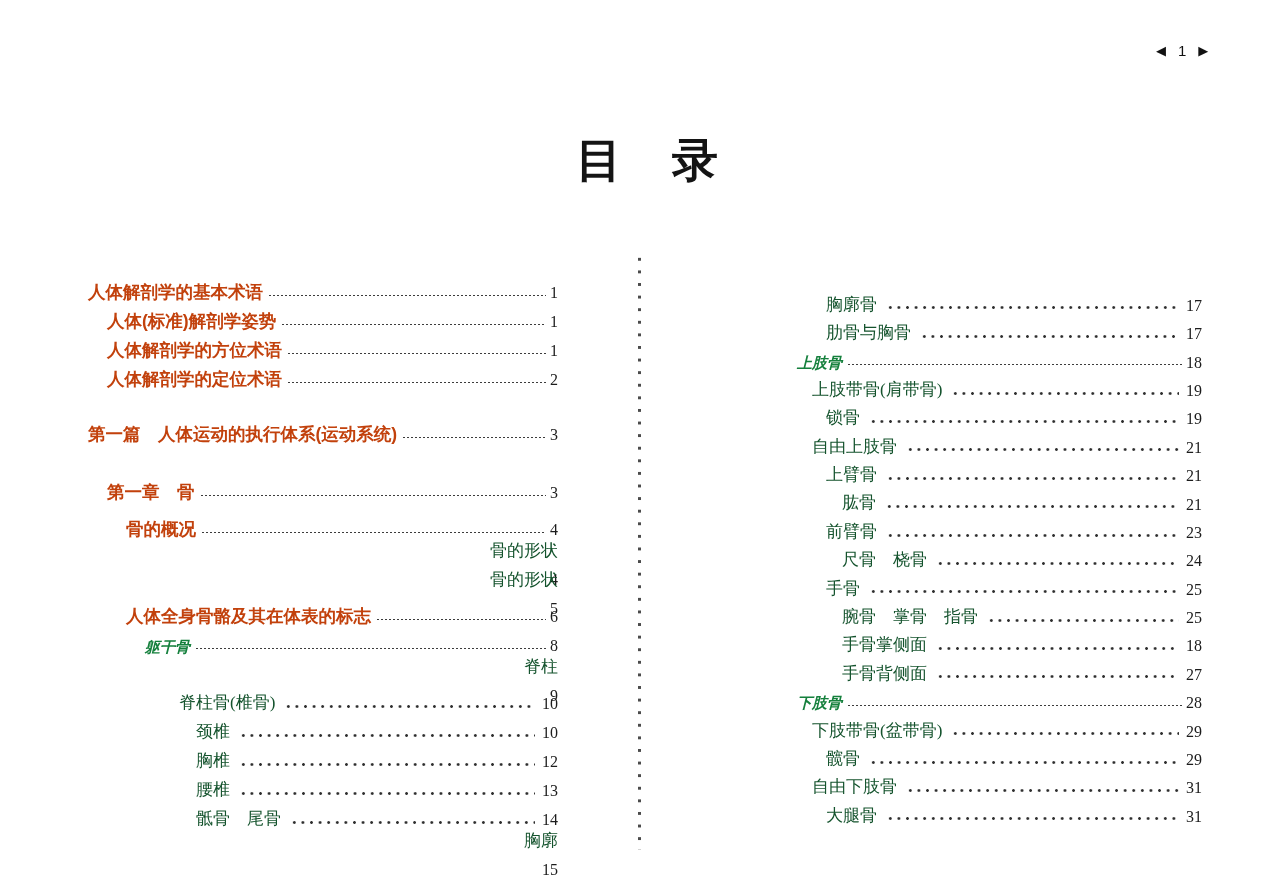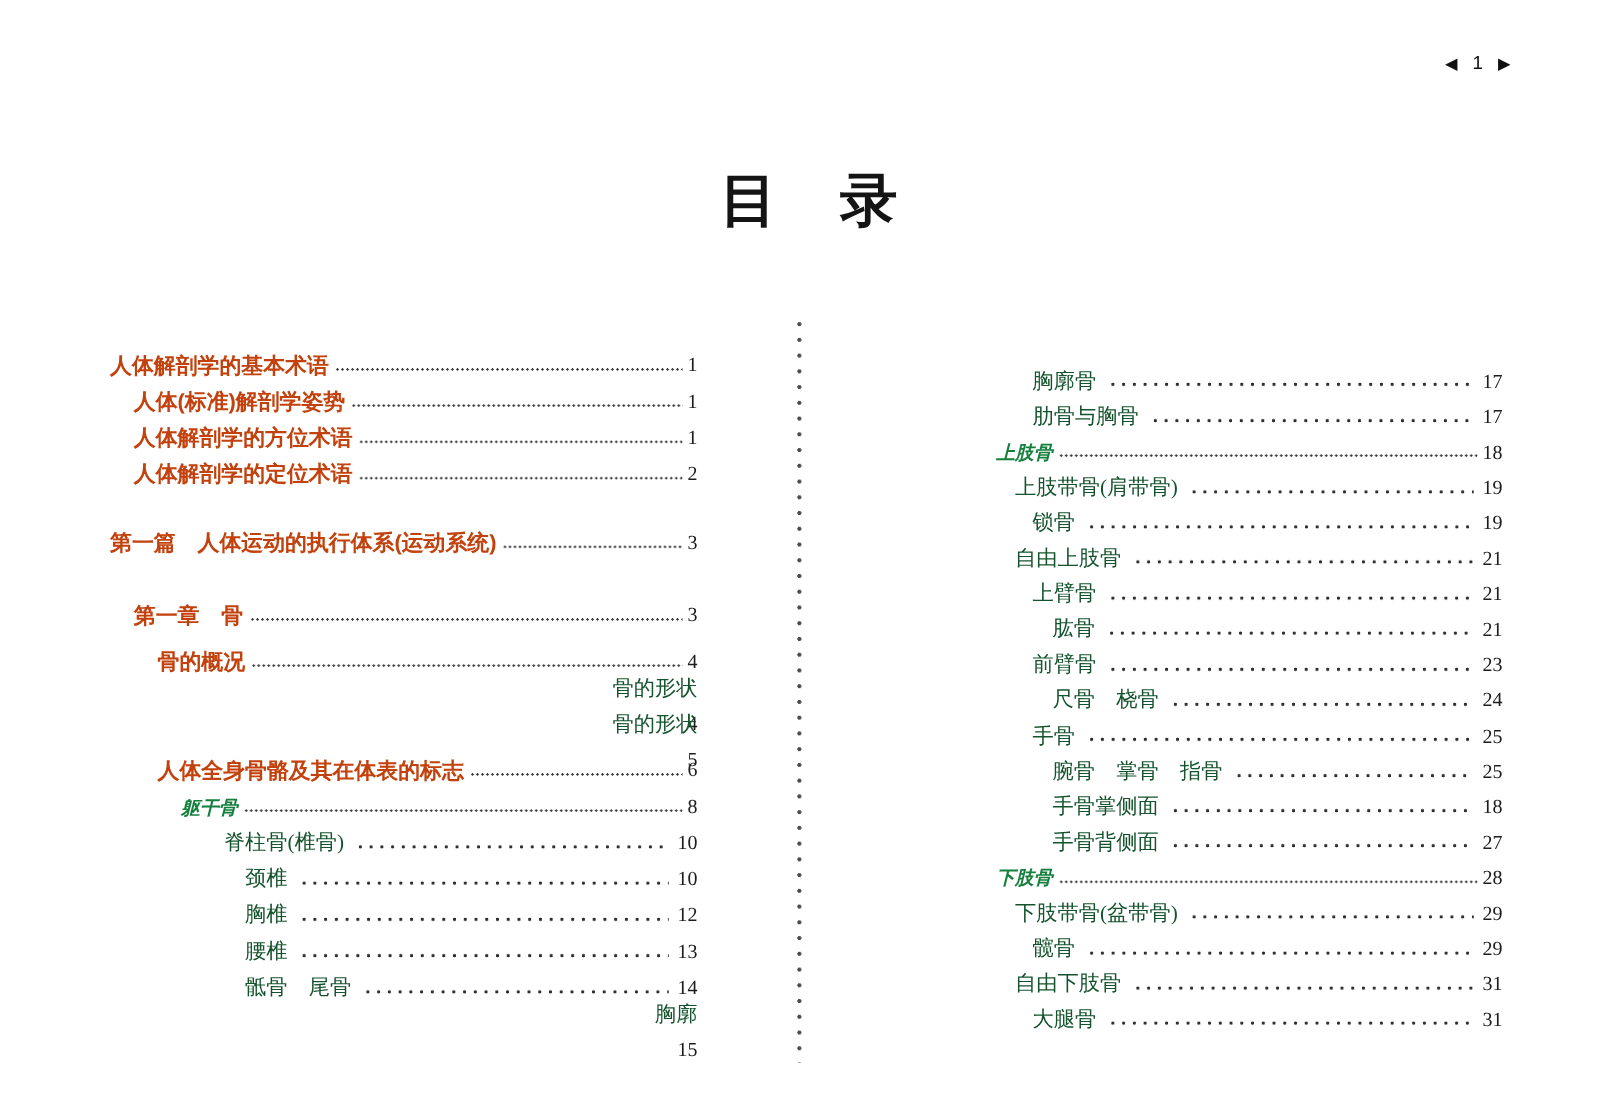--- a/index.html
+++ b/index.html
@@ -139,20 +139,25 @@
       <div class="toc-row style-bold ind-2">
         <span class="toc-text">人体全身骨骼及其在体表的标志</span>
         <span class="leader lead-fine"></span>
         <span class="toc-page">6</span>
       </div>
       <div class="toc-row style-bold-italic ind-3">
         <span class="toc-text">躯干骨</span>
         <span class="leader lead-fine"></span>
         <span class="toc-page">8</span>
       </div>
+      <div class="toc-row style-regular ind-4">
+        <span class="toc-text">脊柱</span>
+        <span class="leader lead-coarse"></span>
+        <span class="toc-page">9</span>
+      </div>
       <div class="toc-row style-regular ind-5">
         <span class="toc-text">脊柱骨(椎骨)</span>
         <span class="leader lead-coarse"></span>
         <span class="toc-page">10</span>
       </div>
       <div class="toc-row style-regular ind-6">
         <span class="toc-text">颈椎</span>
         <span class="leader lead-coarse"></span>
         <span class="toc-page">10</span>
       </div>

